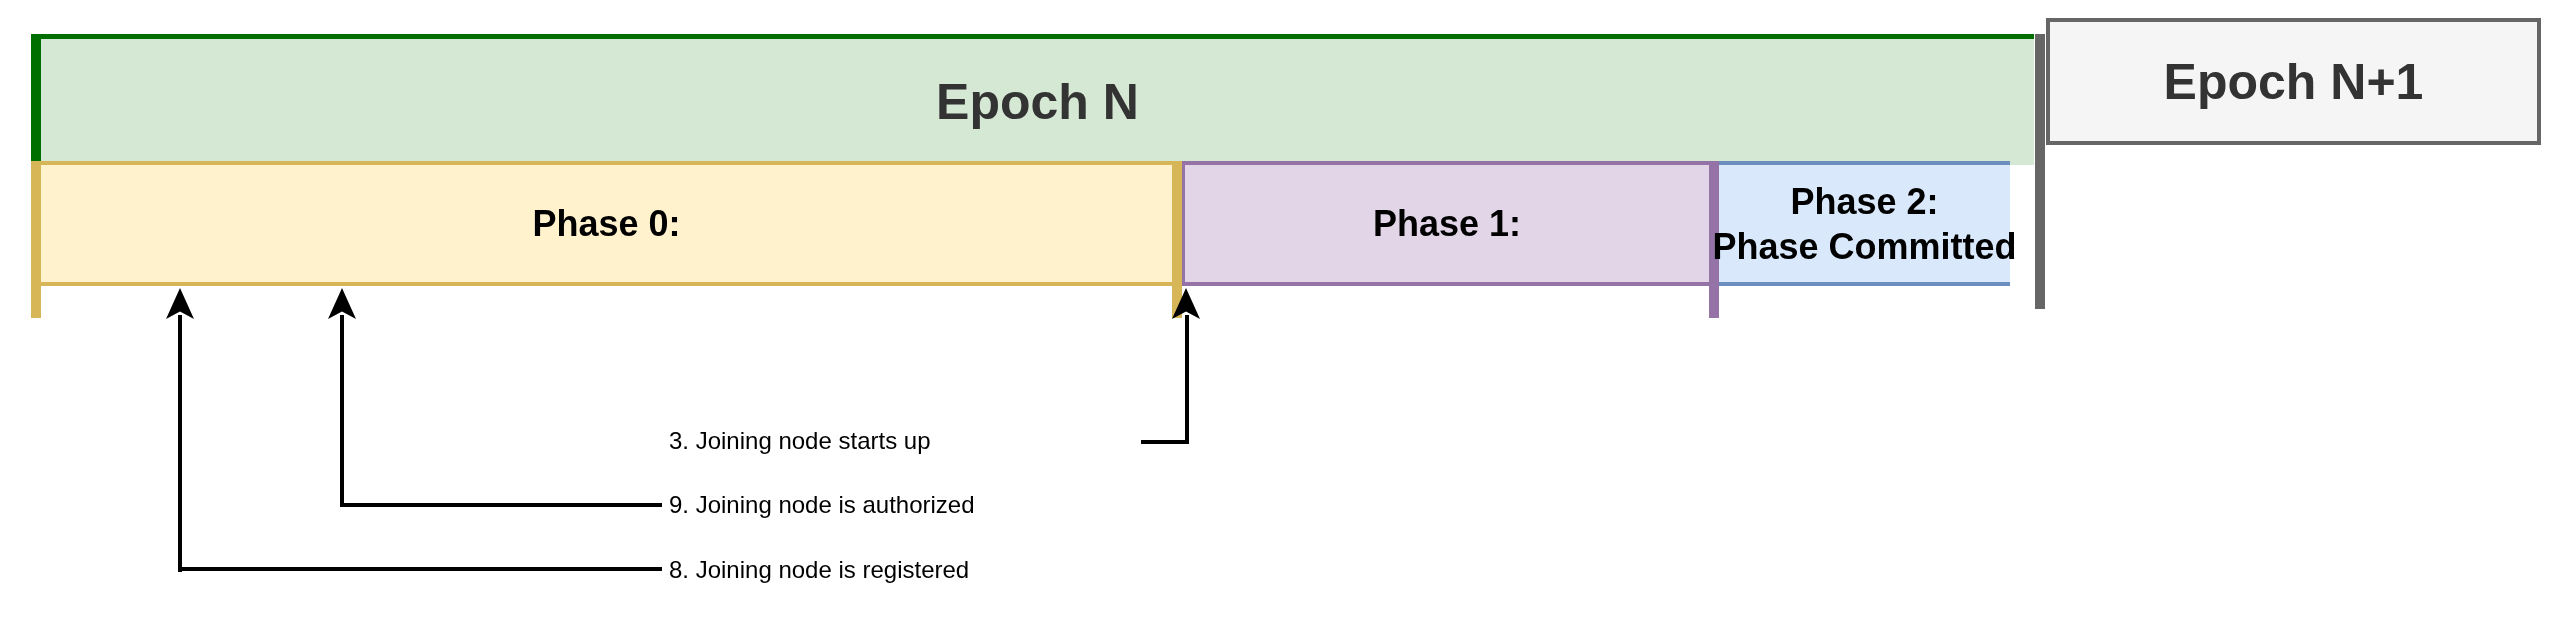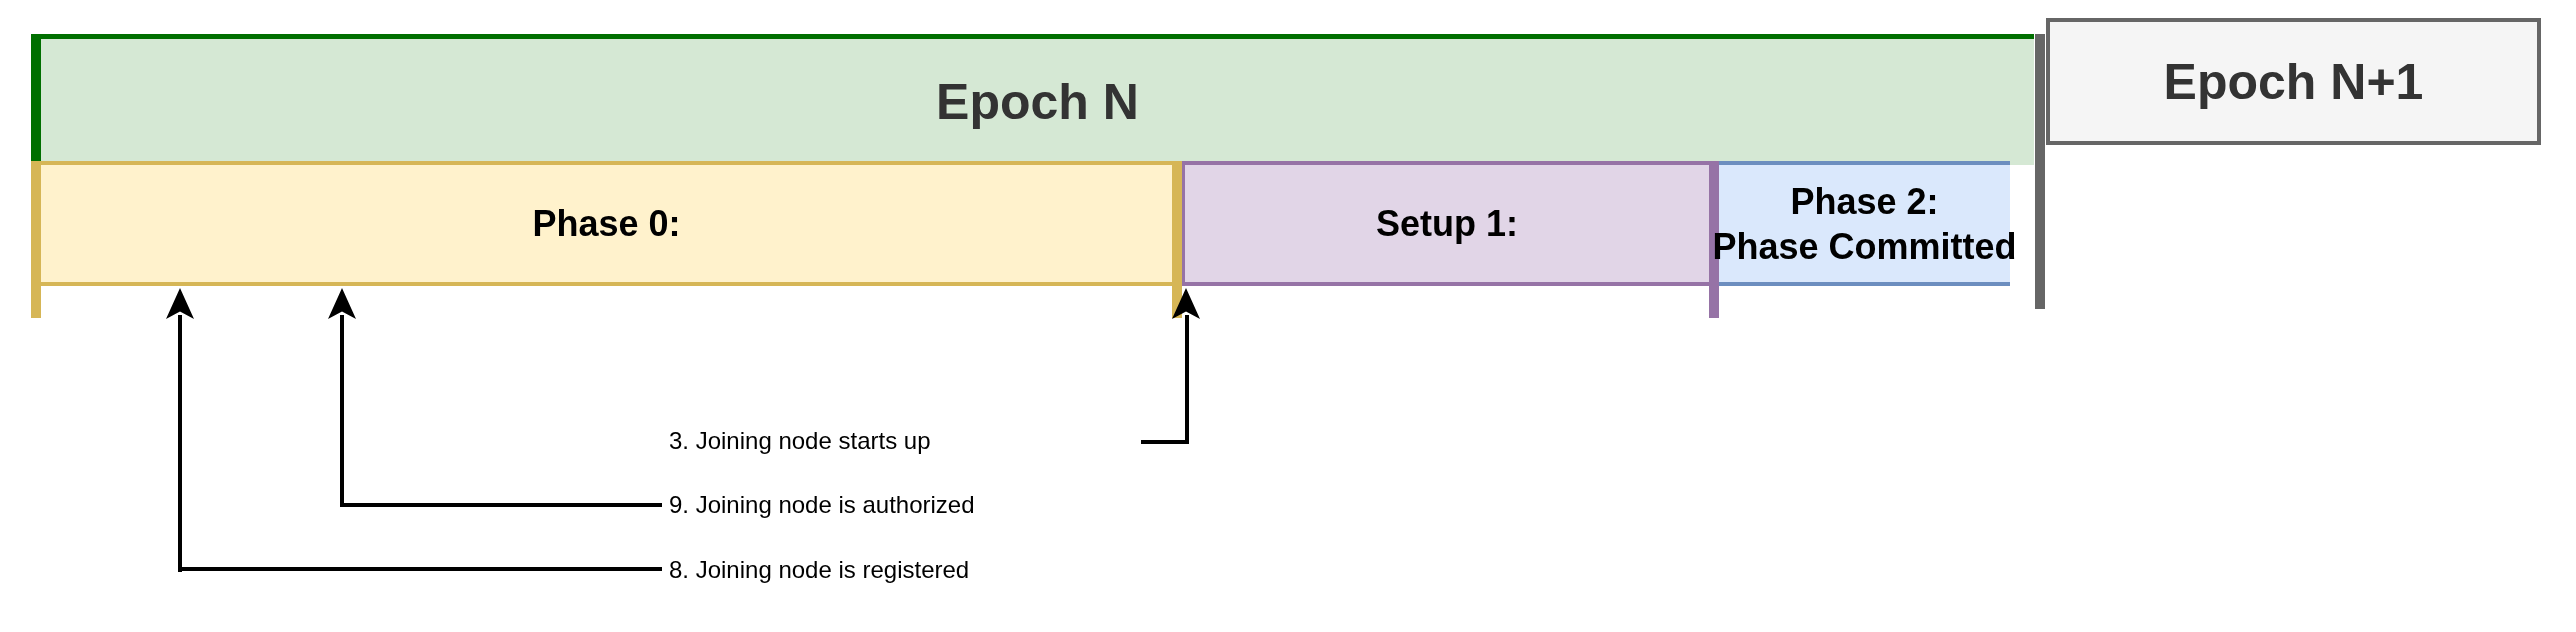--- a/index.html
+++ b/index.html
@@ -114,21 +114,21 @@
   <div class="abs ms ms-green"></div>
   <div class="abs ms ms-yellow-left"></div>
   <div class="abs ms ms-yellow-mid"></div>
   <div class="abs ms ms-purple"></div>
   <div class="abs ms ms-gray"></div>
 
   <div class="abs phase-box phase0-box">
     <span class="phase-line">Phase 0:</span>
   </div>
   <div class="abs phase-box phase1-box">
-    <span class="phase-line">Setup 1:</span>
+    <span class="phase-line">Phase 1:</span>
   </div>
   <div class="abs phase-box phase2-box">
     <span class="phase-line">Phase 2:</span>
     <span class="phase-line">Phase Committed</span>
   </div>
 
   <div class="abs arrow-head head-1"></div>
   <div class="abs shaft shaft-1"></div>
   <div class="abs hline hline-1"></div>
   <div class="abs event-label event-label-1">8. Joining node is registered</div>

